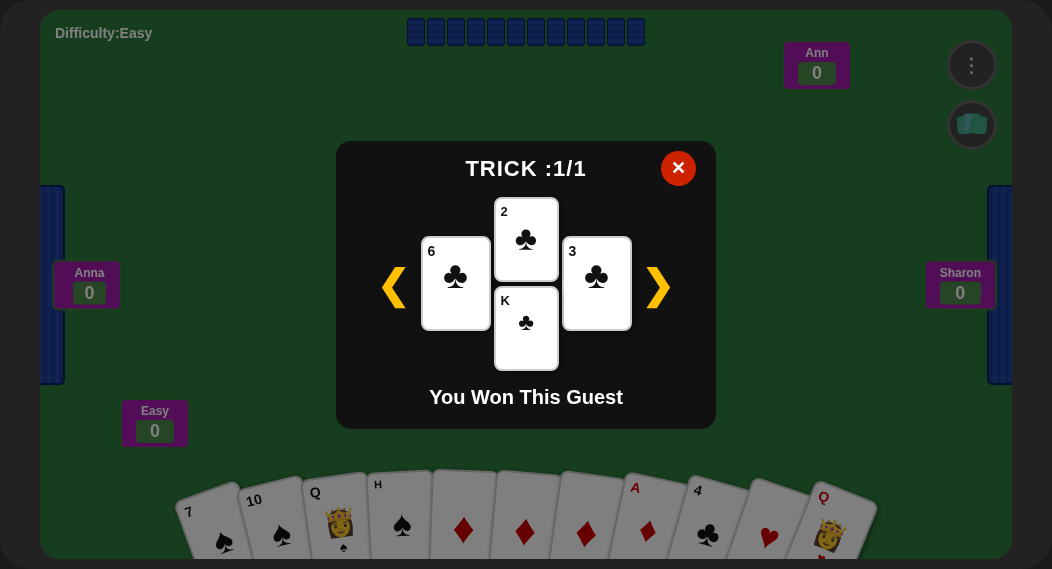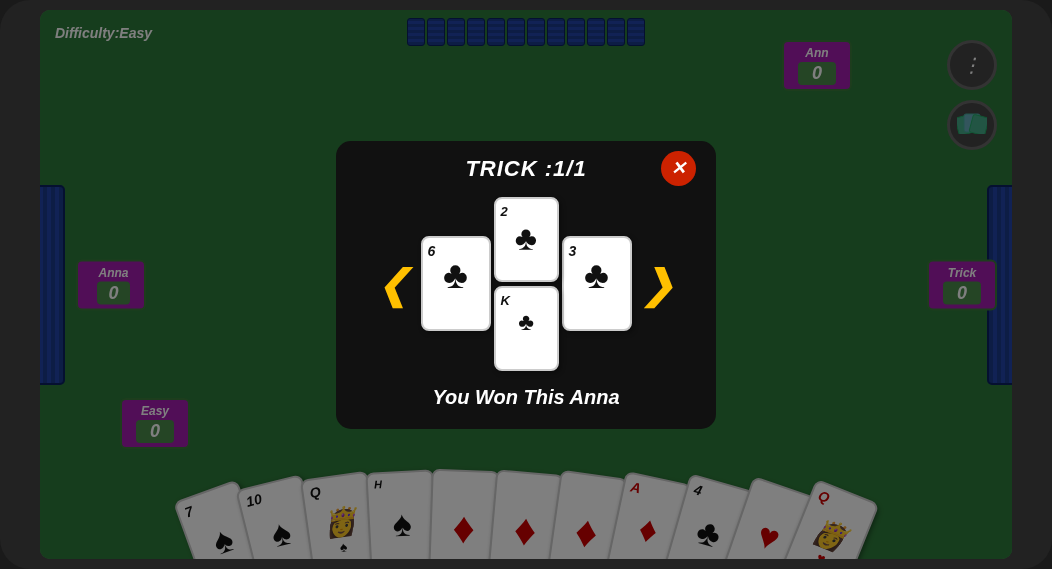--- a/index.html
+++ b/index.html
@@ -20,23 +20,22 @@
       overflow: hidden;
     }
 
     .game-table {
       position: absolute;
       top: 10px;
       left: 40px;
       right: 40px;
       bottom: 10px;
       background: #2d7a3a;
-      border-radius: 10px;
+      border-radius: 20px;
       overflow: hidden;
-      font-style: italic;
     }
 
     
     .side-cards-left {
       position: absolute;
       left: -15px;
       top: 50%;
       transform: translateY(-50%);
       width: 40px;
       height: 200px;
@@ -121,21 +120,21 @@
     }
 
     .ann-score {
       position: absolute;
       top: 30px;
       right: 160px;
     }
 
     .anna-score {
       position: absolute;
-      left: 36px;
+      left: 12px;
       top: 50%;
       transform: translateY(-50%);
       padding-left: 19px;
     }
 
     .sharon-score {
       position: absolute;
       right: 15px;
       top: 50%;
       transform: translateY(-50%);
@@ -362,21 +361,21 @@
       <div class="player-name">Ann</div>
       <div class="player-score">0</div>
     </div>
 
     <div class="score-box anna-score">
       <div class="player-name">Anna</div>
       <div class="player-score">0</div>
     </div>
 
     <div class="score-box sharon-score">
-      <div class="player-name">Trick</div>
+      <div class="player-name">Sharon</div>
       <div class="player-score">0</div>
     </div>
 
     <div class="score-box guest-score">
       <div class="player-name">Easy</div>
       <div class="player-score">0</div>
     </div>
 
     <div class="menu-btn menu-btn-dots">
       <span style="color:white; font-size:20px; letter-spacing:1px;">⋮</span>
@@ -472,18 +471,18 @@
               </div>
             </div>
 
             <div class="modal-card" style="margin-left: -5px;">
               <span class="modal-card-rank" style="color:#111;">3</span>
               <span class="modal-card-suit" style="color:#111;">♣</span>
             </div>
           </div>
           <div class="nav-arrow">❯</div>
         </div>
-        <div class="won-message">You Won This Anna</div>
+        <div class="won-message">You Won This Guest</div>
       </div>
     </div>
 
   </div>
 </div>
 
 </body></html>

